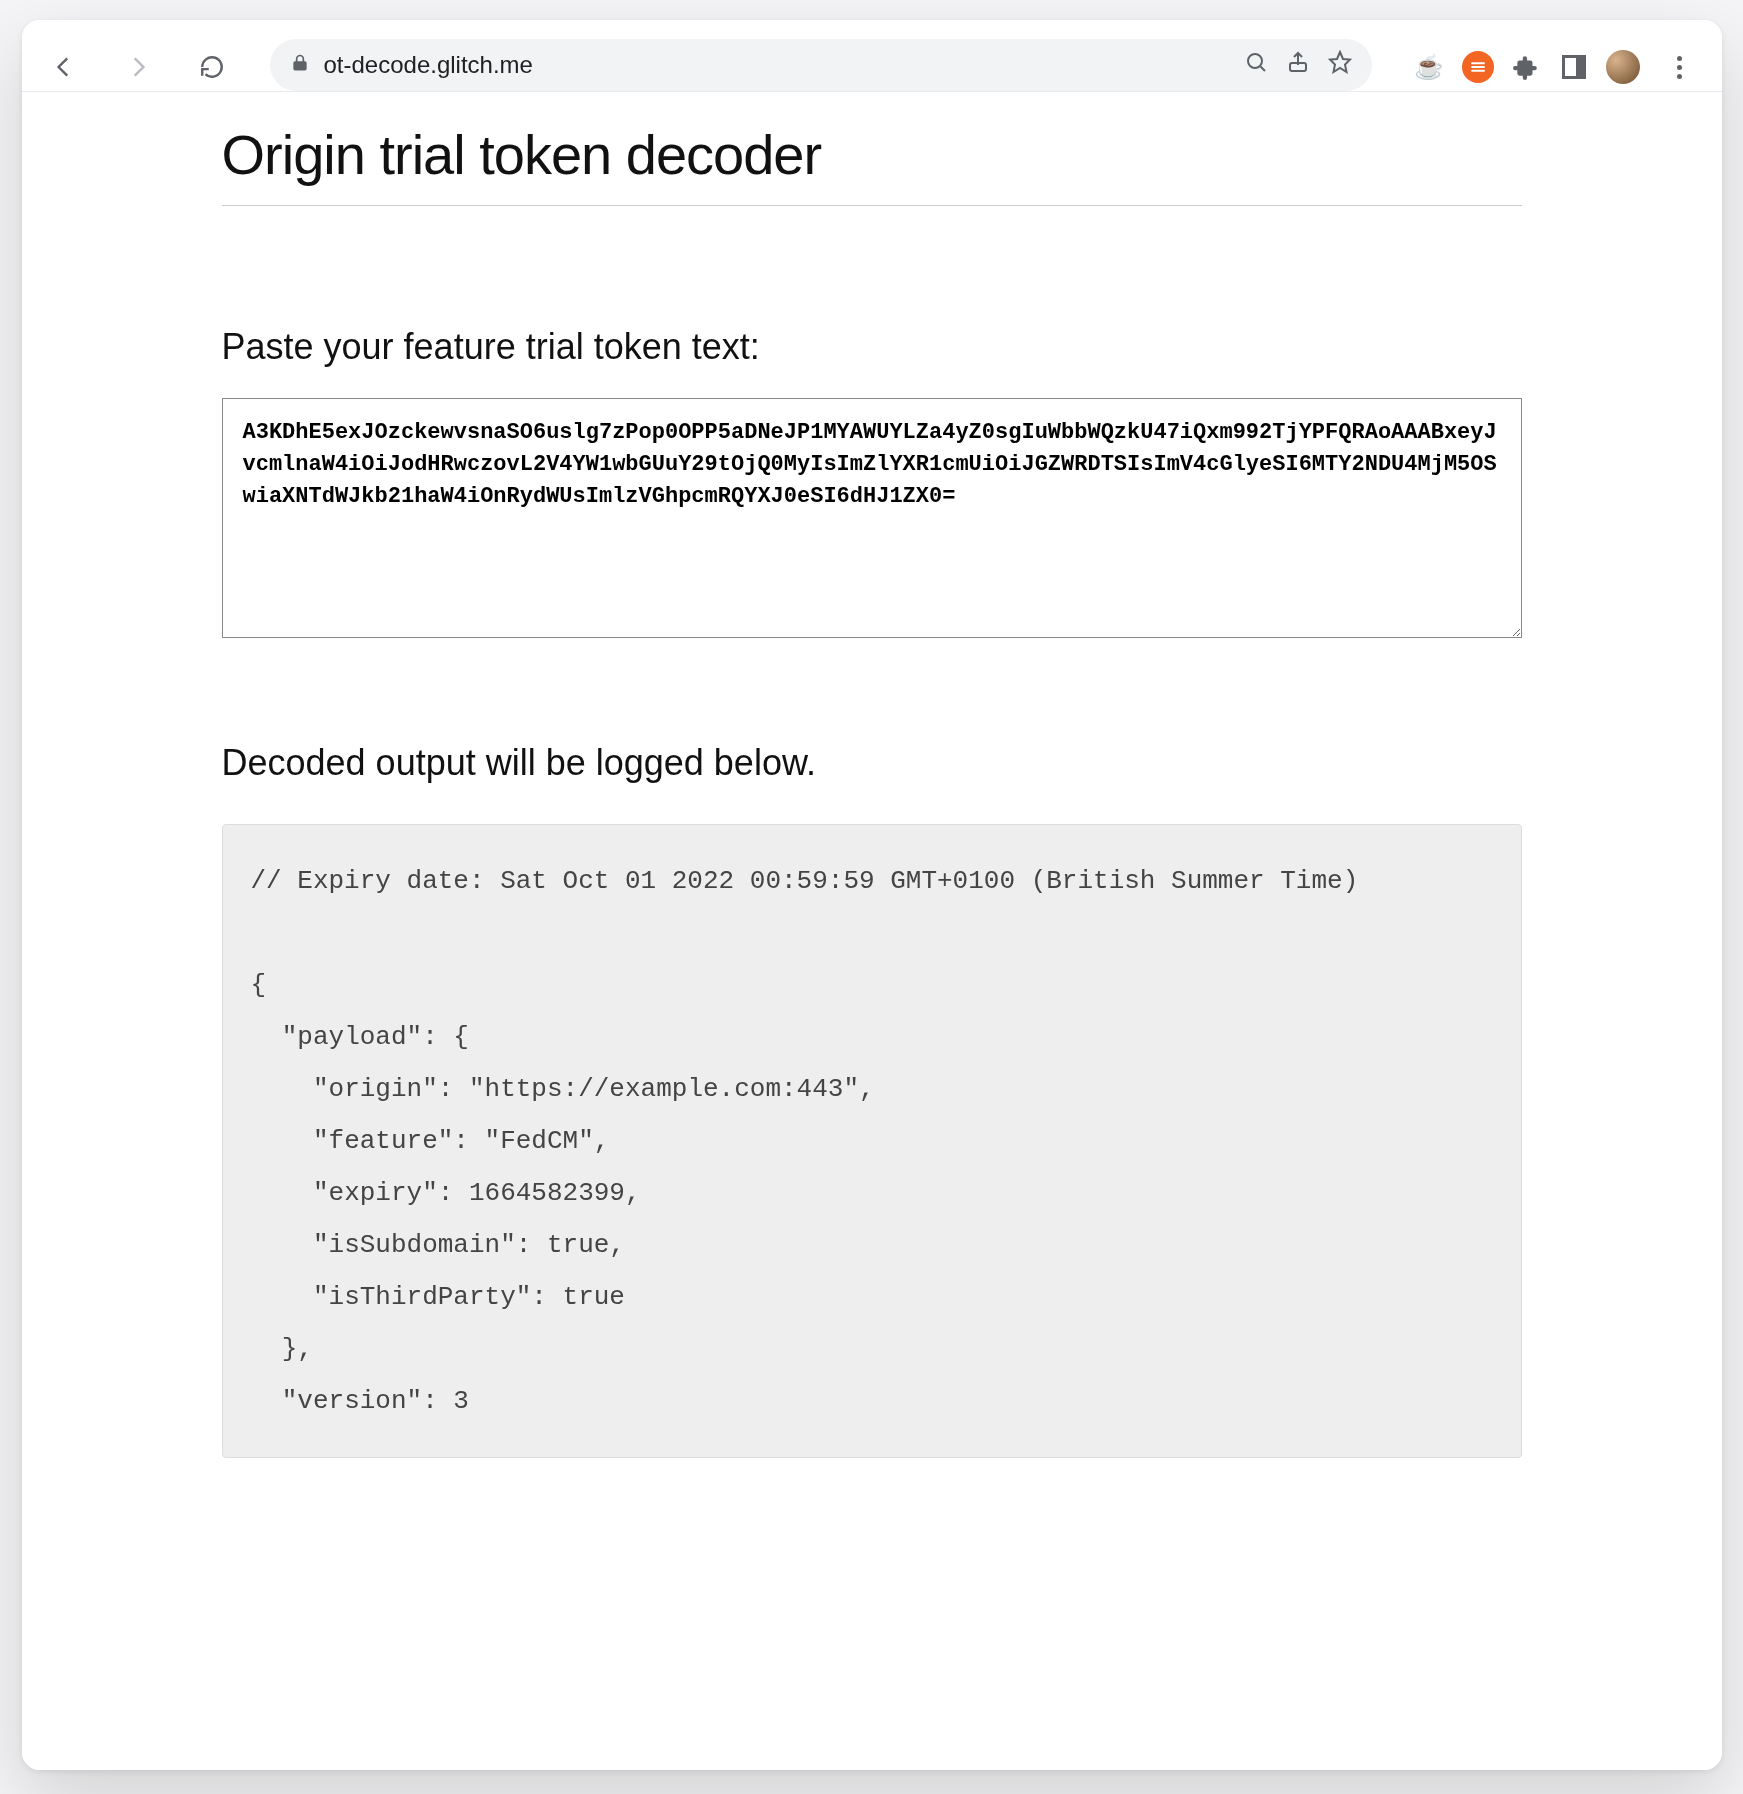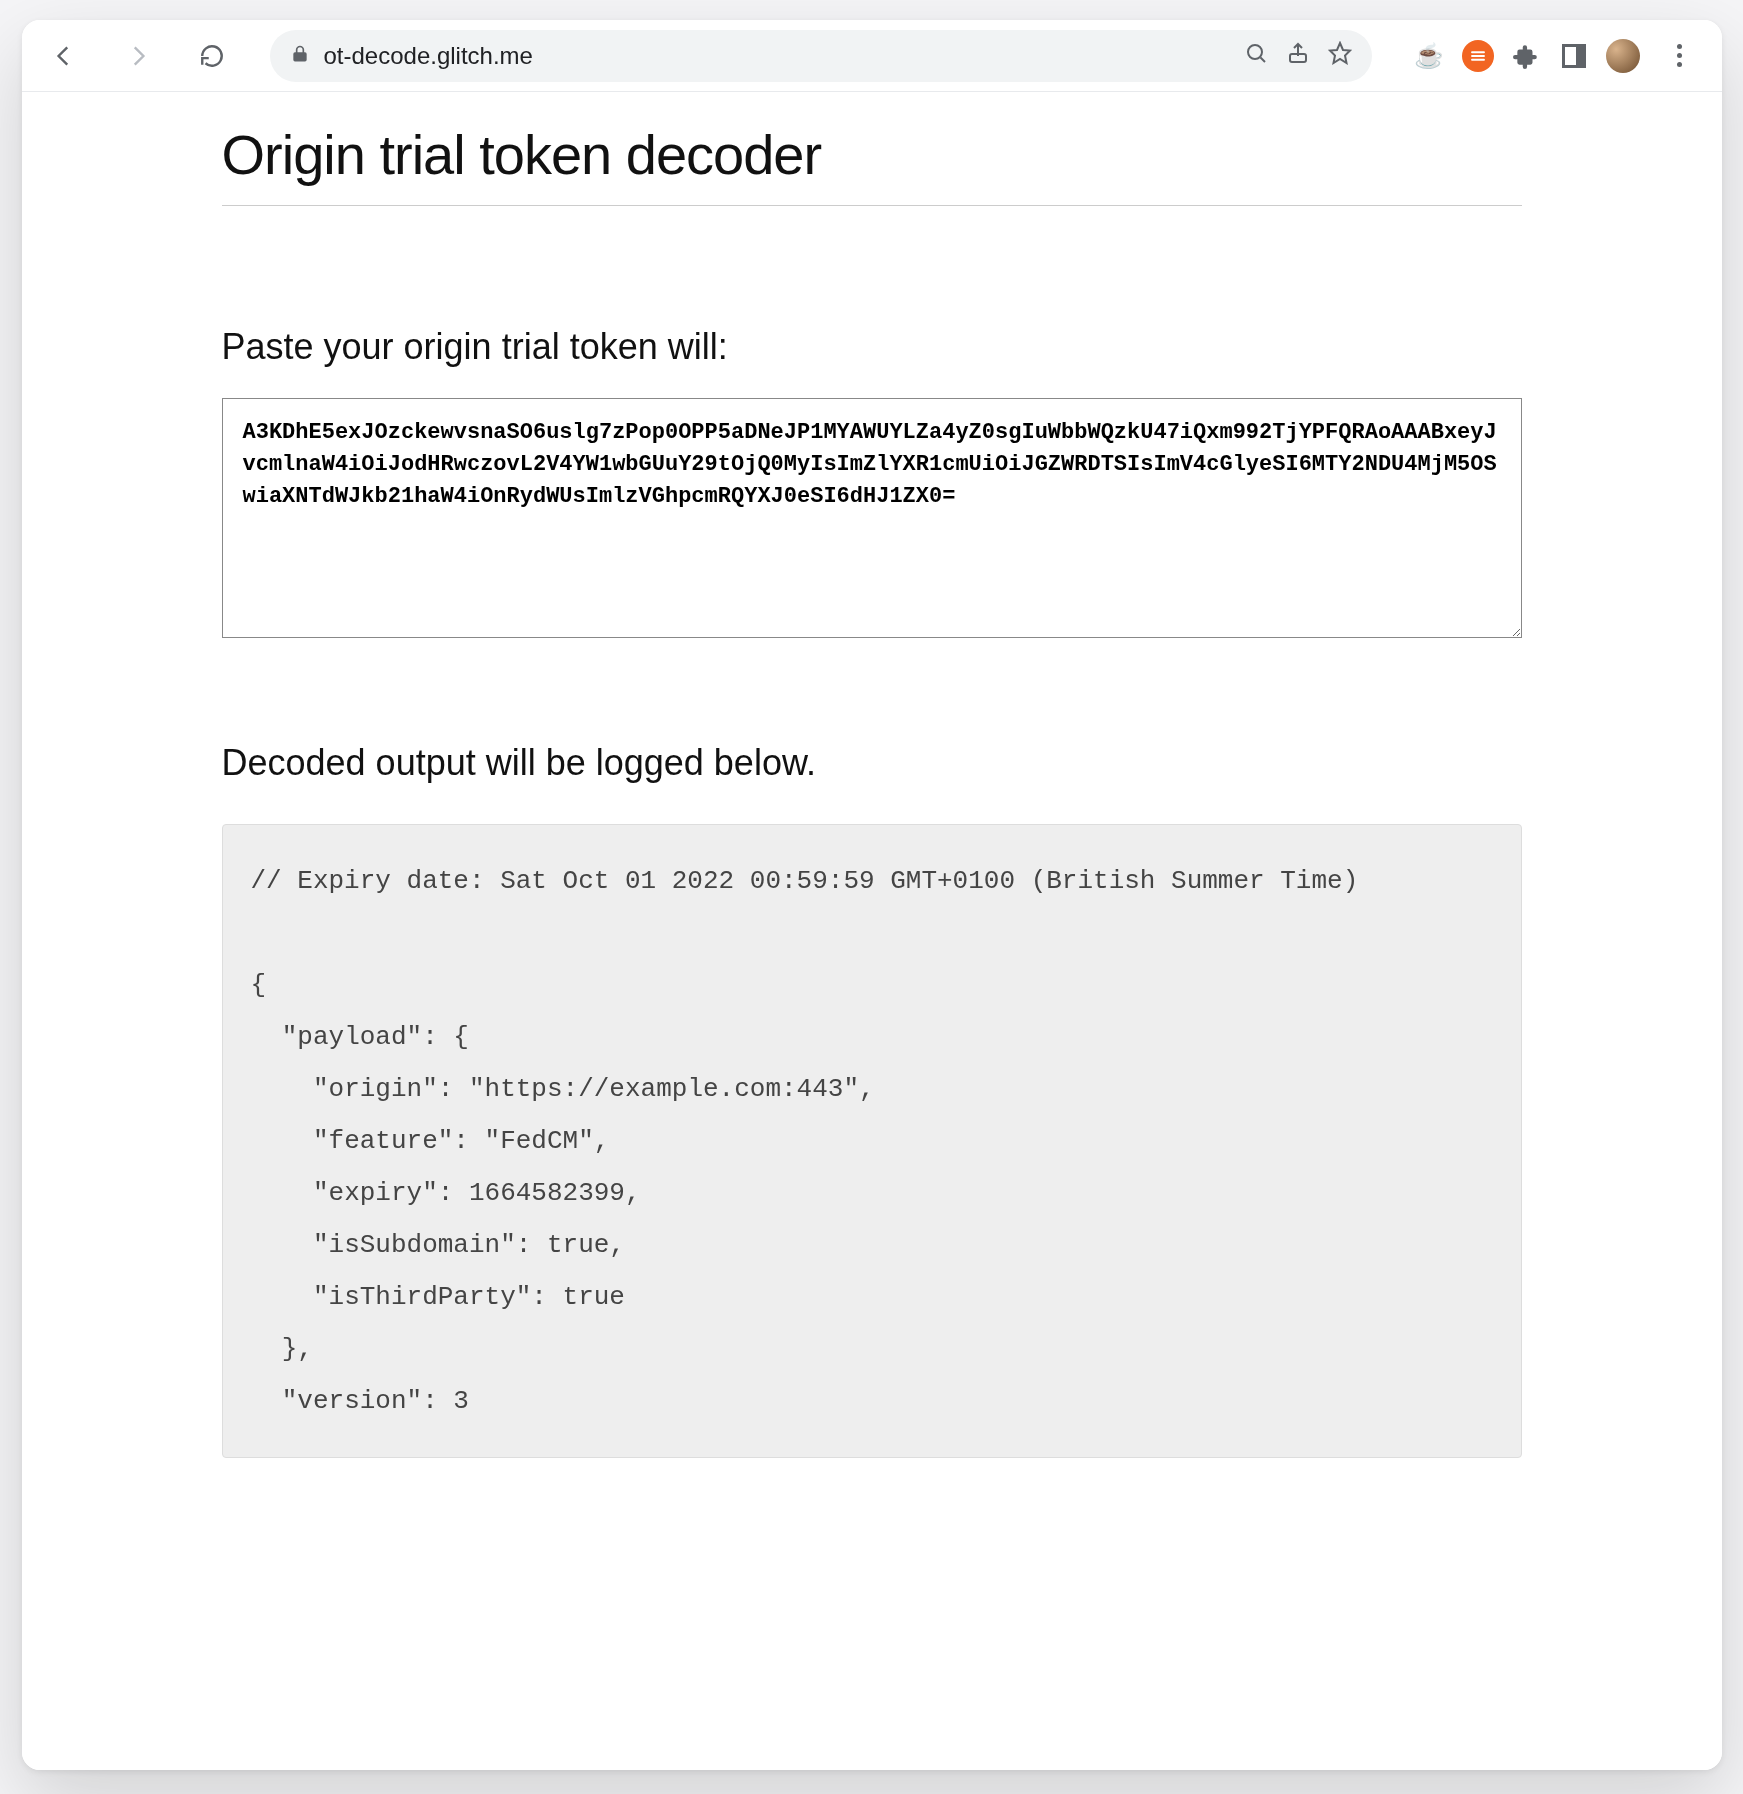--- a/index.html
+++ b/index.html
@@ -88,21 +88,21 @@
     color:#5f6368;
     font-size:22px;
     cursor:pointer;
   }
   
   .toolbar {
     background:#fff;
     border-bottom:1px solid #e8eaed;
     height:72px;
     display:flex;
-    align-items:center;
+    align-items:flex-end;
     padding: 0 18px;
     gap: 26px;
   }
   .icon-btn {
     width:48px; height:48px;
     display:flex; align-items:center; justify-content:center;
     color:#5f6368;
     border-radius:50%;
     cursor:pointer;
     font-size:26px;
@@ -270,21 +270,21 @@
             <span></span>
           </div>
       </div>
     </div>
   </div>
 
   <div class="viewport">
     <div class="page">
       <h1 class="page-title">Origin trial token decoder</h1>
 
-      <h2 class="section">Paste your origin trial token will:</h2>
+      <h2 class="section">Paste your feature trial token text:</h2>
       <textarea class="token-input" style="">A3KDhE5exJOzckewvsnaSO6uslg7zPop0OPP5aDNeJP1MYAWUYLZa4yZ0sgIuWbbWQzkU47iQxm992TjYPFQRAoAAABxeyJvcmlnaW4iOiJodHRwczovL2V4YW1wbGUuY29tOjQ0MyIsImZlYXR1cmUiOiJGZWRDTSIsImV4cGlyeSI6MTY2NDU4MjM5OSwiaXNTdWJkb21haW4iOnRydWUsImlzVGhpcmRQYXJ0eSI6dHJ1ZX0=</textarea>
 
       <h2 class="section">Decoded output will be logged below.</h2>
       <pre class="output">// Expiry date: Sat Oct 01 2022 00:59:59 GMT+0100 (British Summer Time)
 
 {
   "payload": {
     "origin": "https://example.com:443",
     "feature": "FedCM",
     "expiry": 1664582399,

